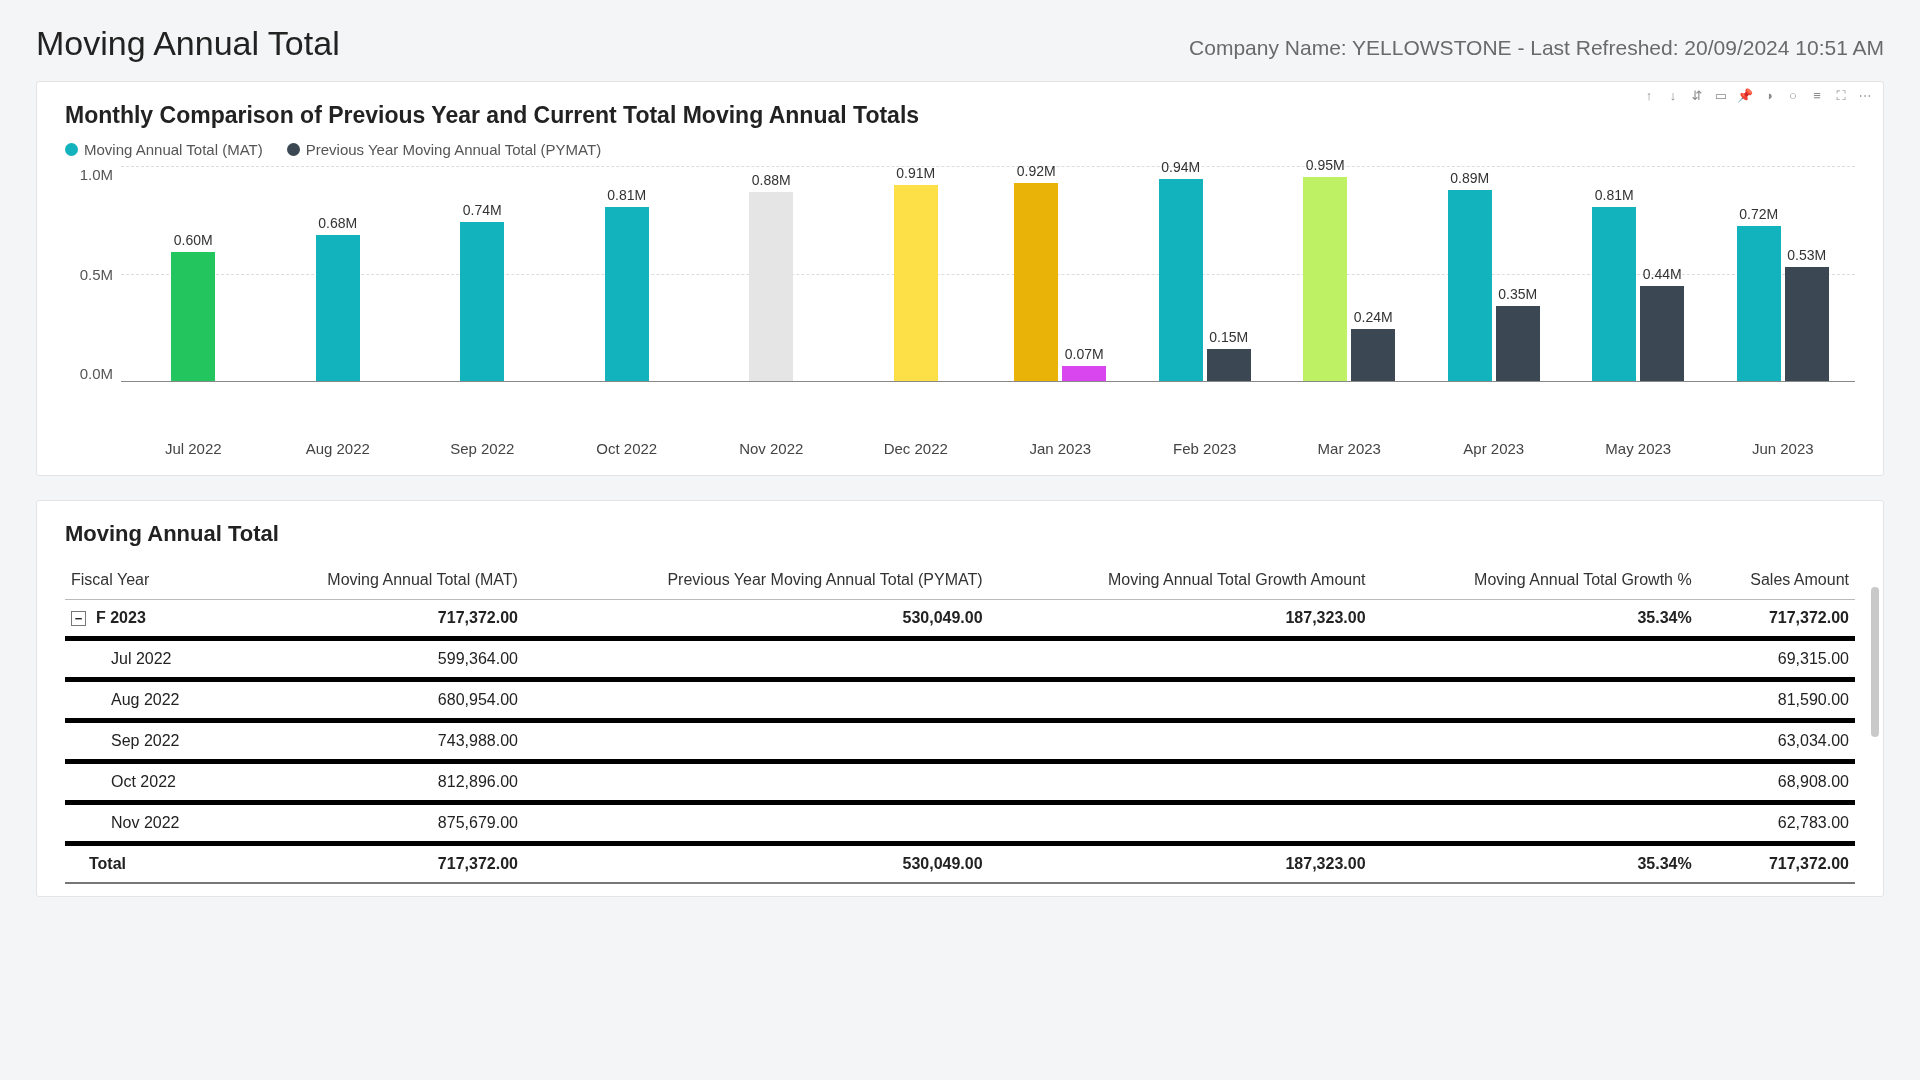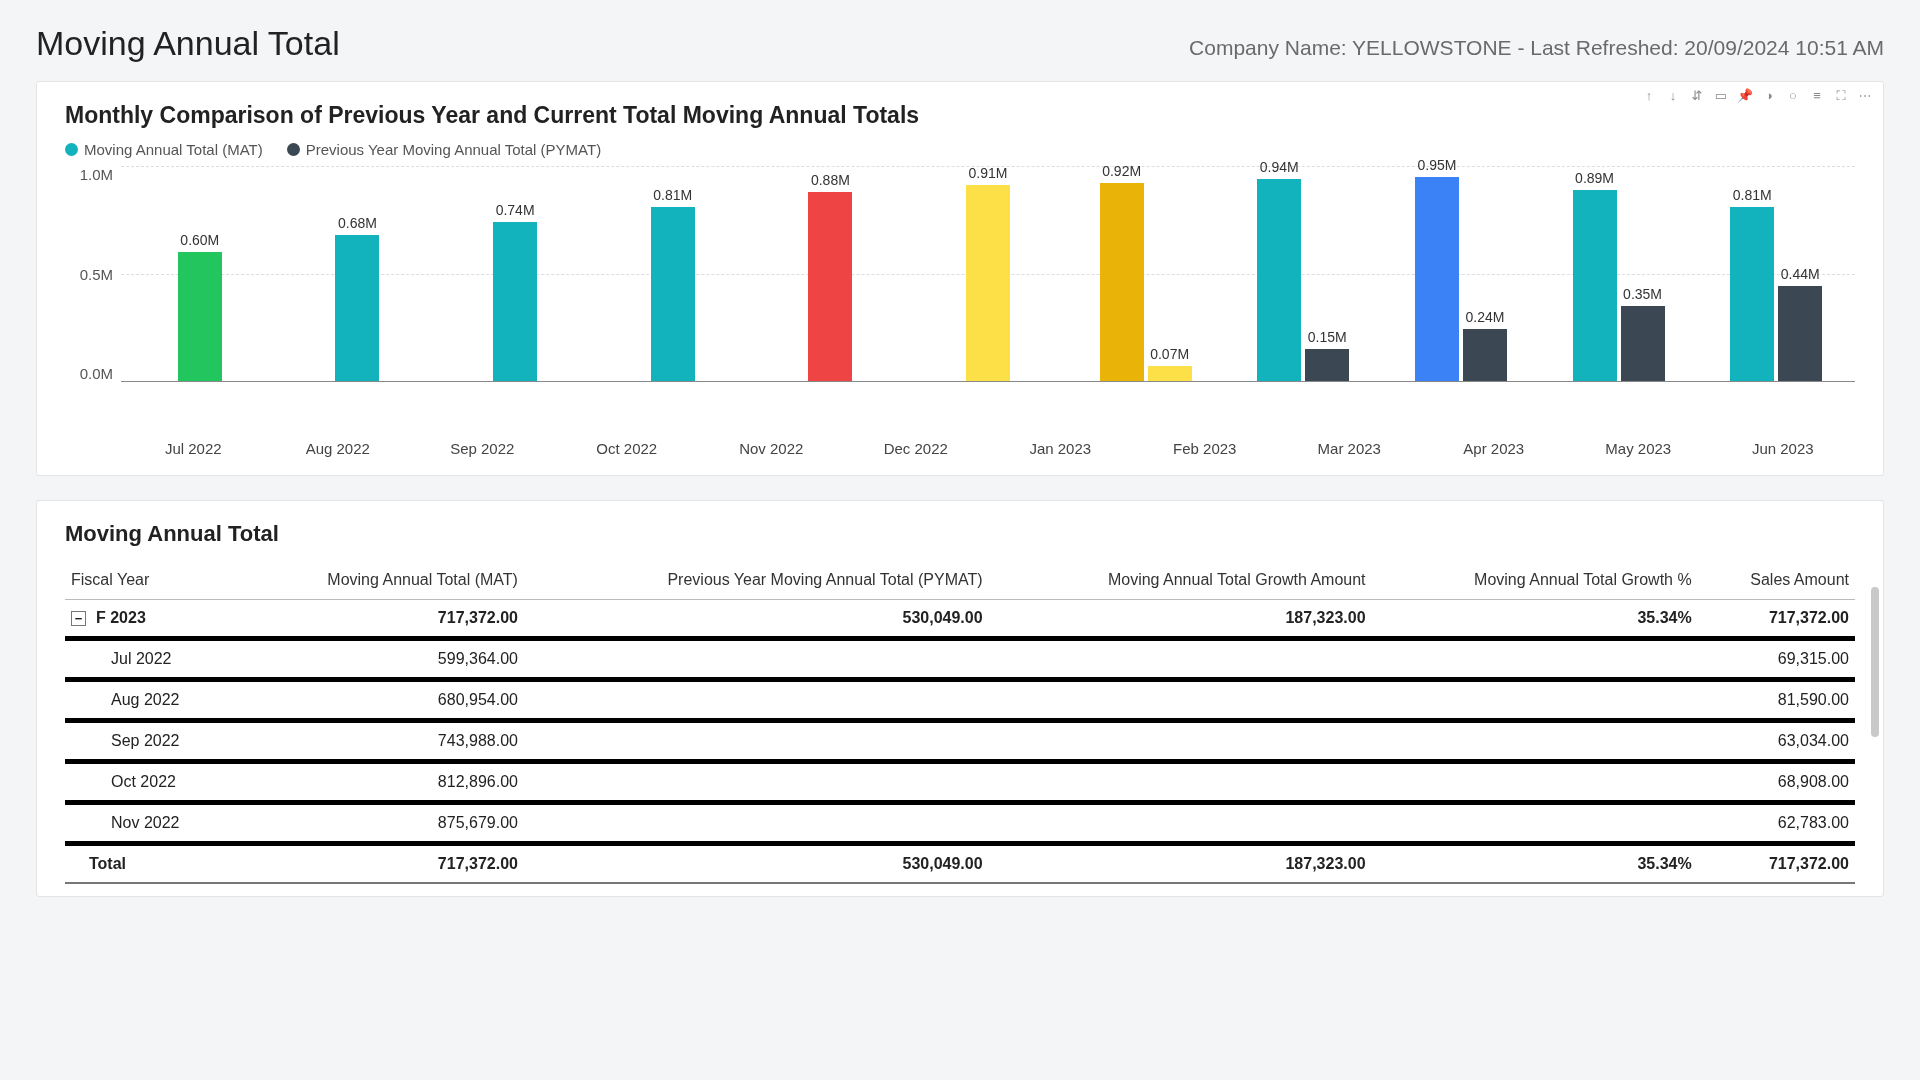--- a/index.html
+++ b/index.html
@@ -95,67 +95,75 @@
               <div class="bar" style="background: rgb(19, 179, 189); height: 74%; margin-top: 7px;">
                 <div class="bar-label">0.74M</div>
               </div>
             </div>
             <div class="group">
               <div class="bar" style="background: rgb(19, 179, 189); height: 81%;">
                 <div class="bar-label">0.81M</div>
               </div>
             </div>
             <div class="group">
-              <div class="bar" style="background: #ef4444; height: 88%;">
+              <div class="bar" style="background: #e5e5e5; height: 88%;">
                 <div class="bar-label">0.88M</div>
               </div>
             </div>
             <div class="group">
               <div class="bar" style="background: #fde047; height: 91%;">
                 <div class="bar-label">0.91M</div>
               </div>
             </div>
             <div class="group">
               <div class="bar" style="background: #eab308; height: 92%;">
                 <div class="bar-label">0.92M</div>
               </div>
-              <div class="bar" style="background: #fde047; height: 7%; text-decoration: underline;">
+              <div class="bar" style="background: #d946ef; height: 7%; text-decoration: underline;">
                 <div class="bar-label">0.07M</div>
               </div>
             </div>
             <div class="group">
               <div class="bar" style="background: rgb(19, 179, 189); height: 94%;">
                 <div class="bar-label">0.94M</div>
               </div>
               <div class="bar" style="background: rgb(59, 71, 82); height: 15%;">
                 <div class="bar-label">0.15M</div>
               </div>
             </div>
             <div class="group">
-              <div class="bar" style="background: #3b82f6; height: 95%;">
+              <div class="bar" style="background: #bef264; height: 95%;">
                 <div class="bar-label">0.95M</div>
               </div>
               <div class="bar" style="background: rgb(59, 71, 82); height: 24%;">
                 <div class="bar-label">0.24M</div>
               </div>
             </div>
             <div class="group">
               <div class="bar" style="background: rgb(19, 179, 189); height: 89%;">
                 <div class="bar-label">0.89M</div>
               </div>
               <div class="bar" style="background: rgb(59, 71, 82); height: 35%;">
                 <div class="bar-label">0.35M</div>
               </div>
             </div>
             <div class="group">
               <div class="bar" style="background: rgb(19, 179, 189); height: 81%;">
                 <div class="bar-label">0.81M</div>
               </div>
               <div class="bar" style="background: rgb(59, 71, 82); height: 44%;">
                 <div class="bar-label">0.44M</div>
+              </div>
+            </div>
+            <div class="group">
+              <div class="bar" style="background: rgb(19, 179, 189); height: 72%;">
+                <div class="bar-label">0.72M</div>
+              </div>
+              <div class="bar" style="background: rgb(59, 71, 82); height: 53%;">
+                <div class="bar-label">0.53M</div>
               </div>
             </div>
           </div>
       </div>
     </div>
     <div class="x-labels" id="xlabels">
         <div>Jul 2022</div>
         <div>Aug 2022</div>
         <div>Sep 2022</div>
         <div>Oct 2022</div>

